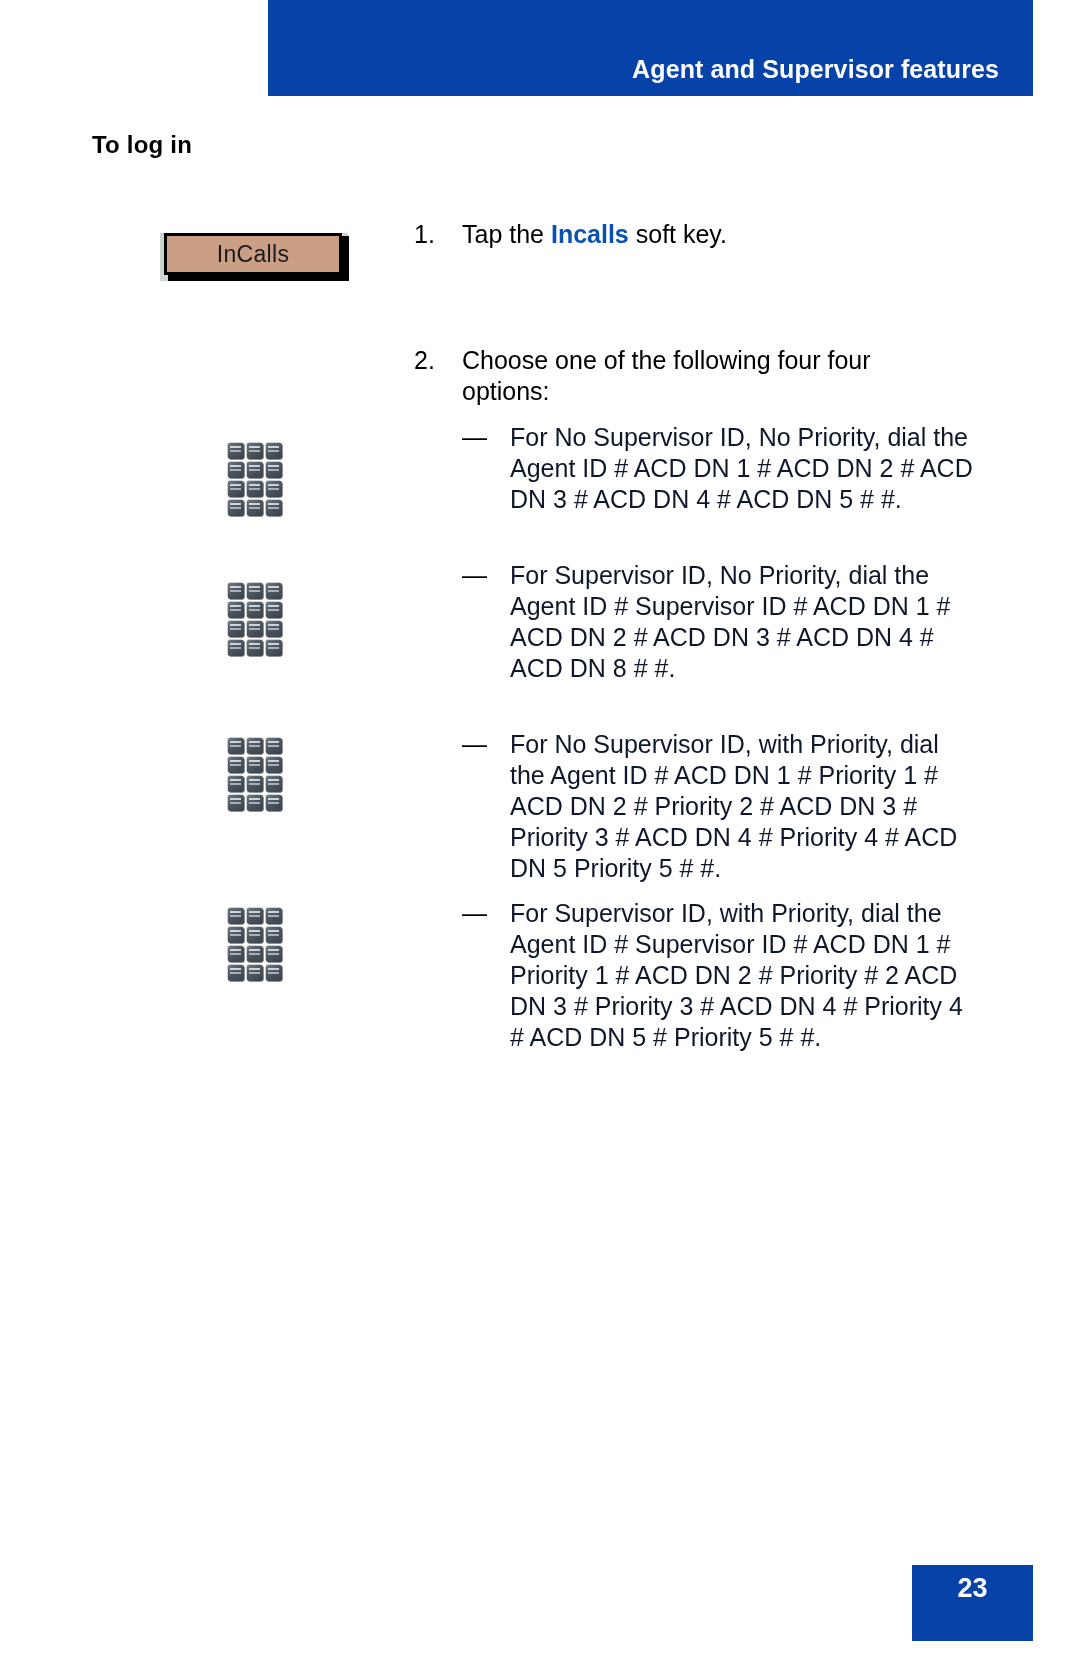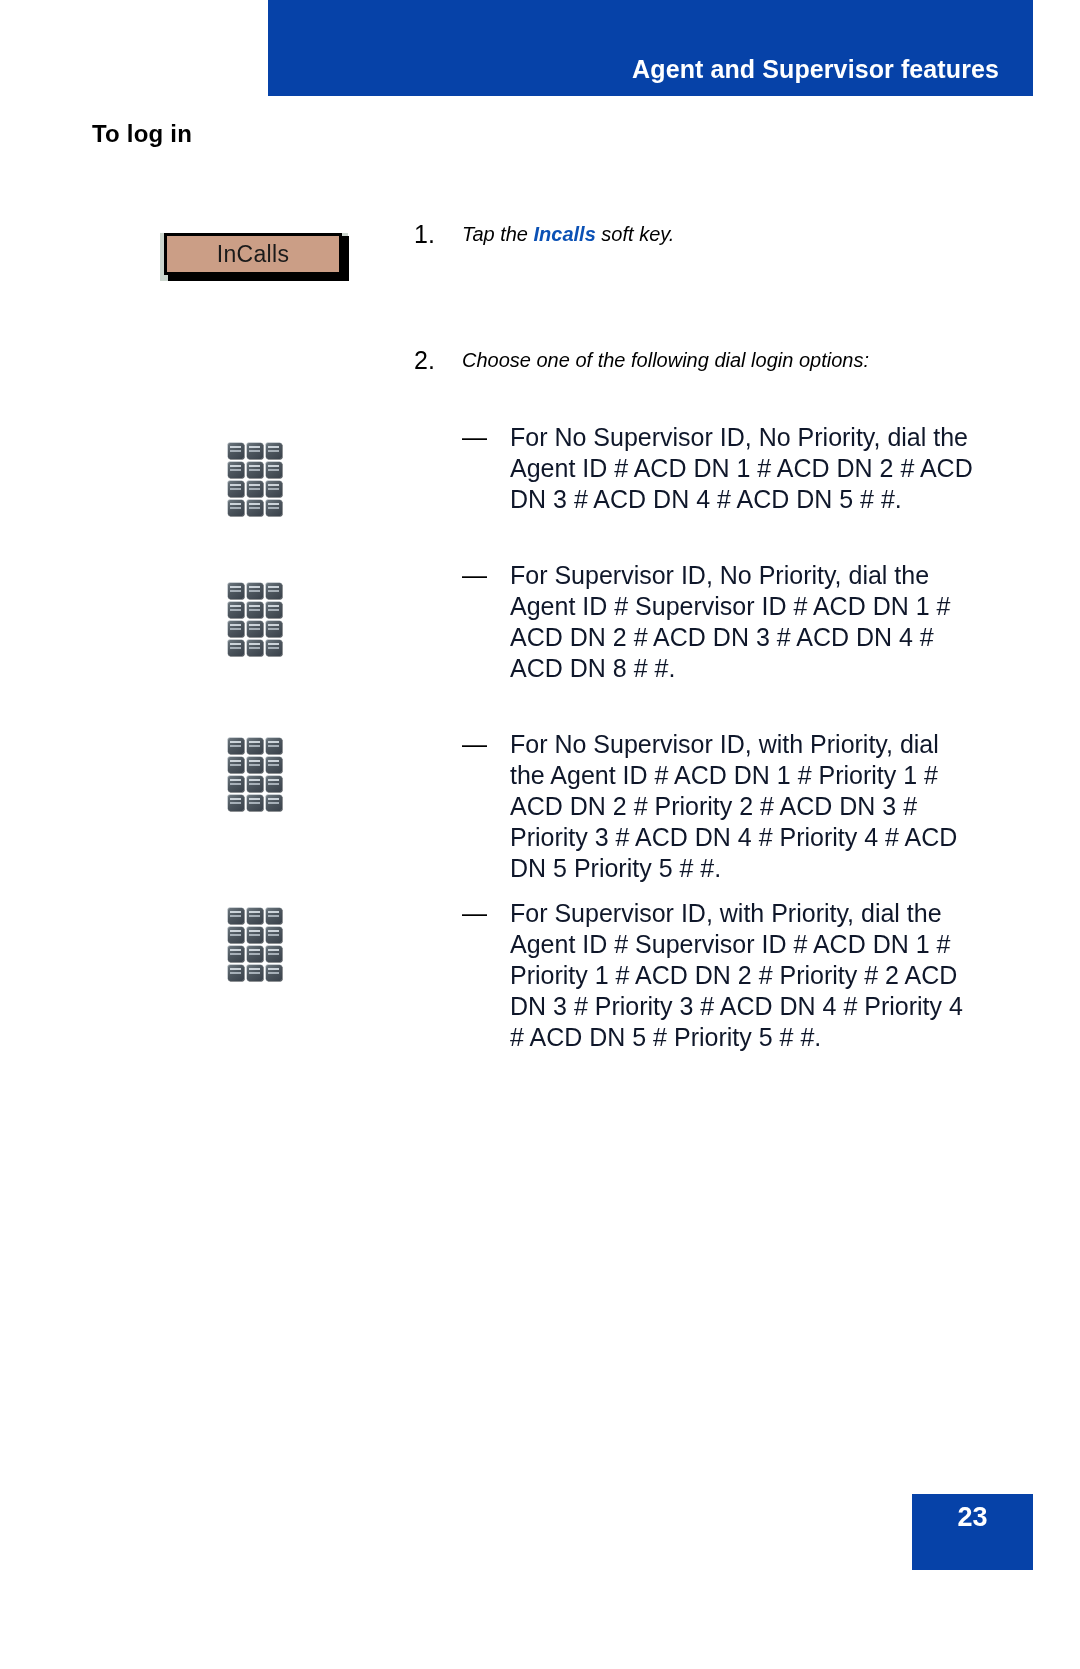--- a/index.html
+++ b/index.html
@@ -37,21 +37,21 @@
     font-size: 25px;
     font-weight: bold;
     letter-spacing: 0.1px;
     white-space: nowrap;
   }
 
   
   .section-heading {
     position: absolute;
     left: 92px;
-    top: 120px;
+    top: 131px;
     font-size: 24px;
     font-weight: bold;
     color: #000000;
     letter-spacing: 0.2px;
   }
 
   
   .art-col {
     position: absolute;
     left: 0;
@@ -154,25 +154,24 @@
     align-items: flex-start;
   }
   .step-num {
     width: 48px;
     flex: 0 0 48px;
     font-size: 25px;
     line-height: 31px;
     color: #000000;
   }
   .step-text {
-    font-size: 20px;
+    font-size: 25px;
     line-height: 31px;
     color: #000000;
     max-width: 470px;
-    font-style: italic;
   }
 
   .blue { color: #0b51b5; font-weight: bold; }
   .blue-plain { color: #0b51b5; }
 
   .dash-item {
     position: absolute;
     display: flex;
     align-items: flex-start;
     left: 462px;
@@ -201,21 +200,21 @@
   }
   .note-lead {
     font-weight: bold;
     font-style: italic;
   }
 
   
   .page-badge {
     position: absolute;
     left: 912px;
-    top: 1494px;
+    top: 1565px;
     width: 121px;
     height: 76px;
     background: #0642a8;
     color: #ffffff;
     font-size: 27px;
     font-weight: bold;
     display: flex;
     align-items: center;
     justify-content: center;
     padding-bottom: 30px;
@@ -308,21 +307,21 @@
 
     <div class="step" style="left:414px; top:219px;">
       <div class="step-num">1.</div>
       <div class="step-text" style="white-space:nowrap;">
         <span>Tap the </span><span class="blue">Incalls</span><span> soft key.</span>
       </div>
     </div>
 
     <div class="step" style="left:414px; top:345px;">
       <div class="step-num">2.</div>
-      <div class="step-text">Choose one of the following dial login options:</div>
+      <div class="step-text">Choose one of the following four four options:</div>
     </div>
 
     <div class="dash-item" style="top:422px;">
       <div class="dash-mark">—</div>
       <div class="dash-text">For No Supervisor ID, No Priority, dial the Agent ID # ACD DN 1 # ACD DN 2 # ACD DN 3 # ACD DN 4 # ACD DN 5 # #.</div>
     </div>
 
     <div class="dash-item" style="top:560px;">
       <div class="dash-mark">—</div>
       <div class="dash-text">For Supervisor ID, No Priority, dial the Agent ID # Supervisor ID # ACD DN 1 # ACD DN 2 # ACD DN 3 # ACD DN 4 # ACD DN 8 # #.</div>

